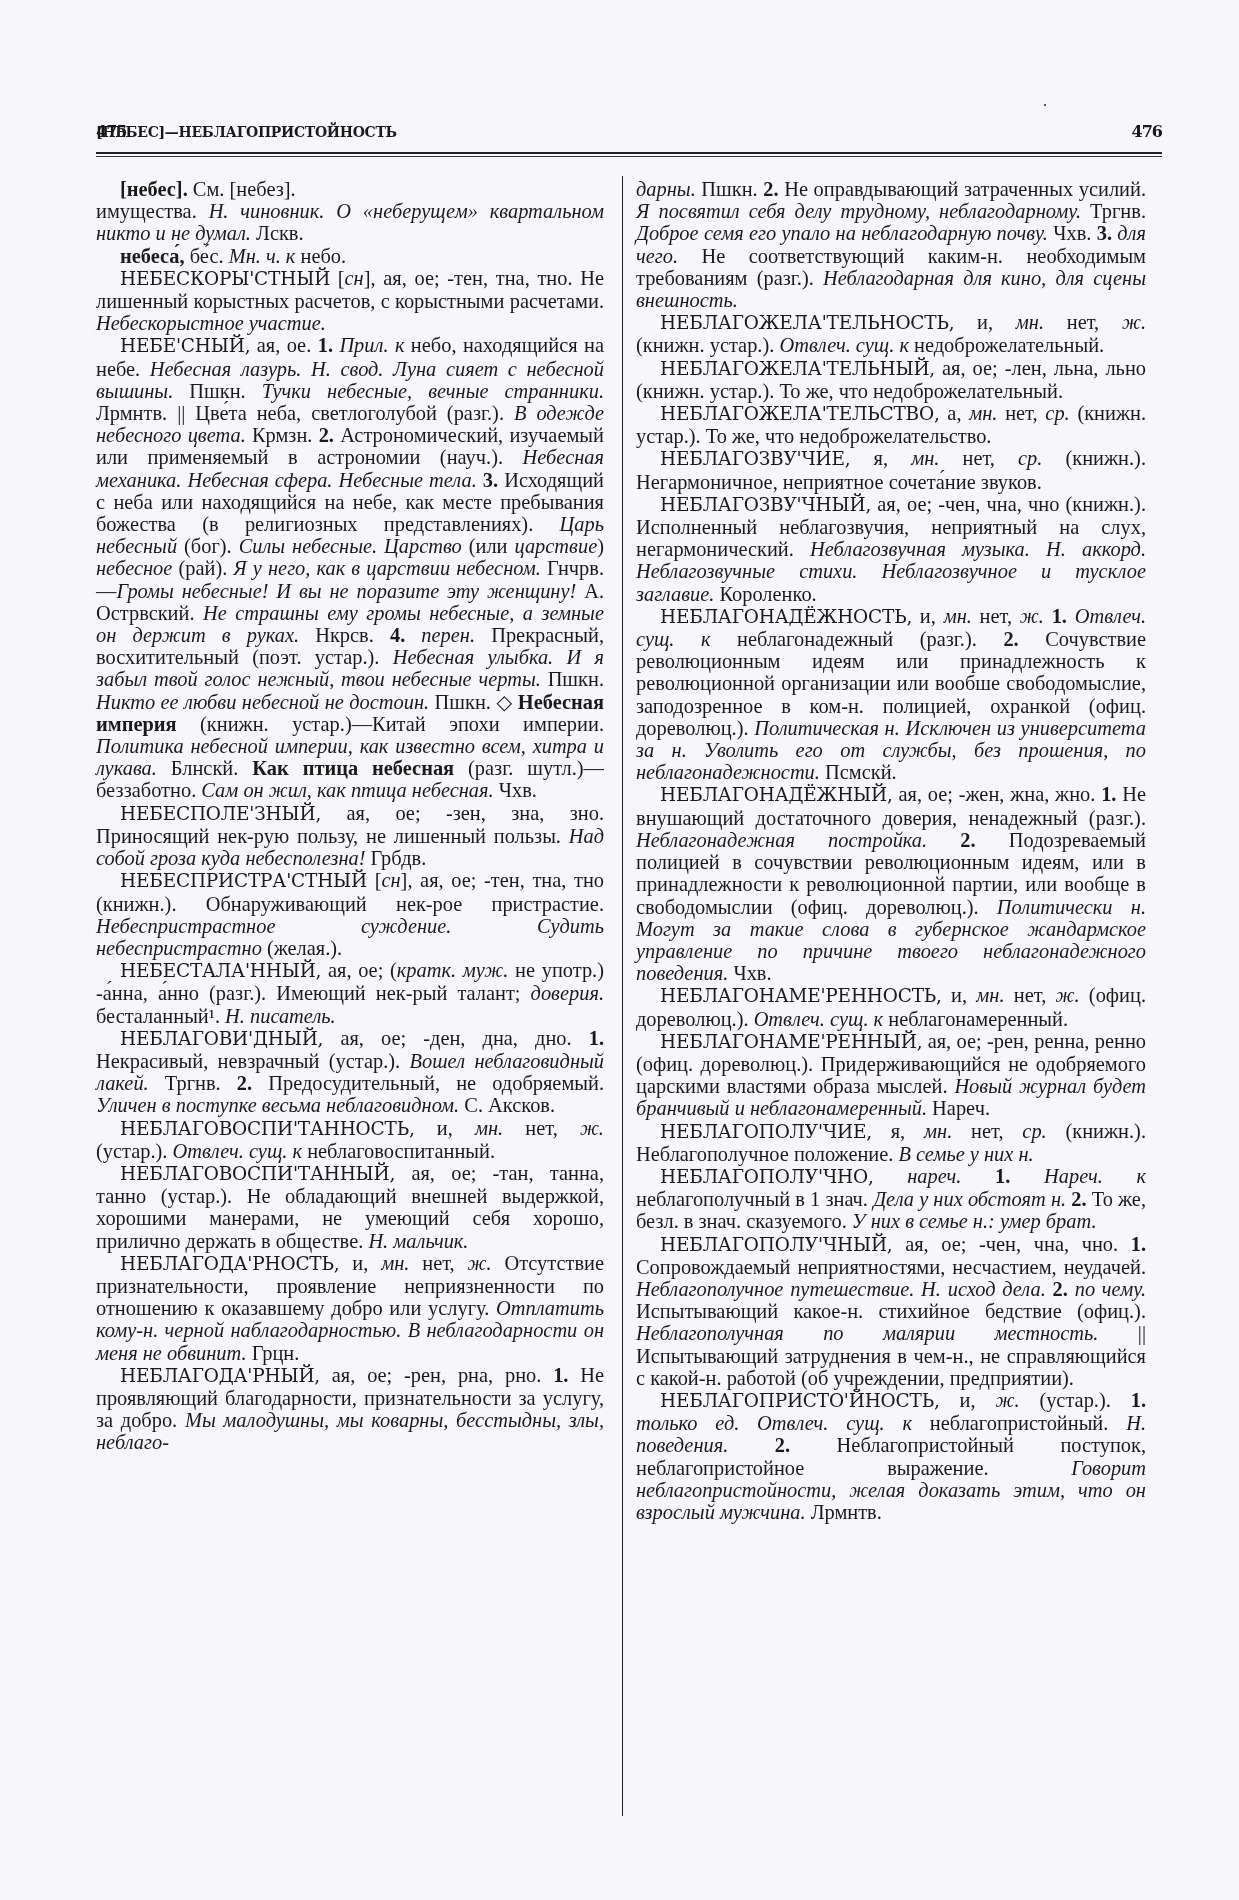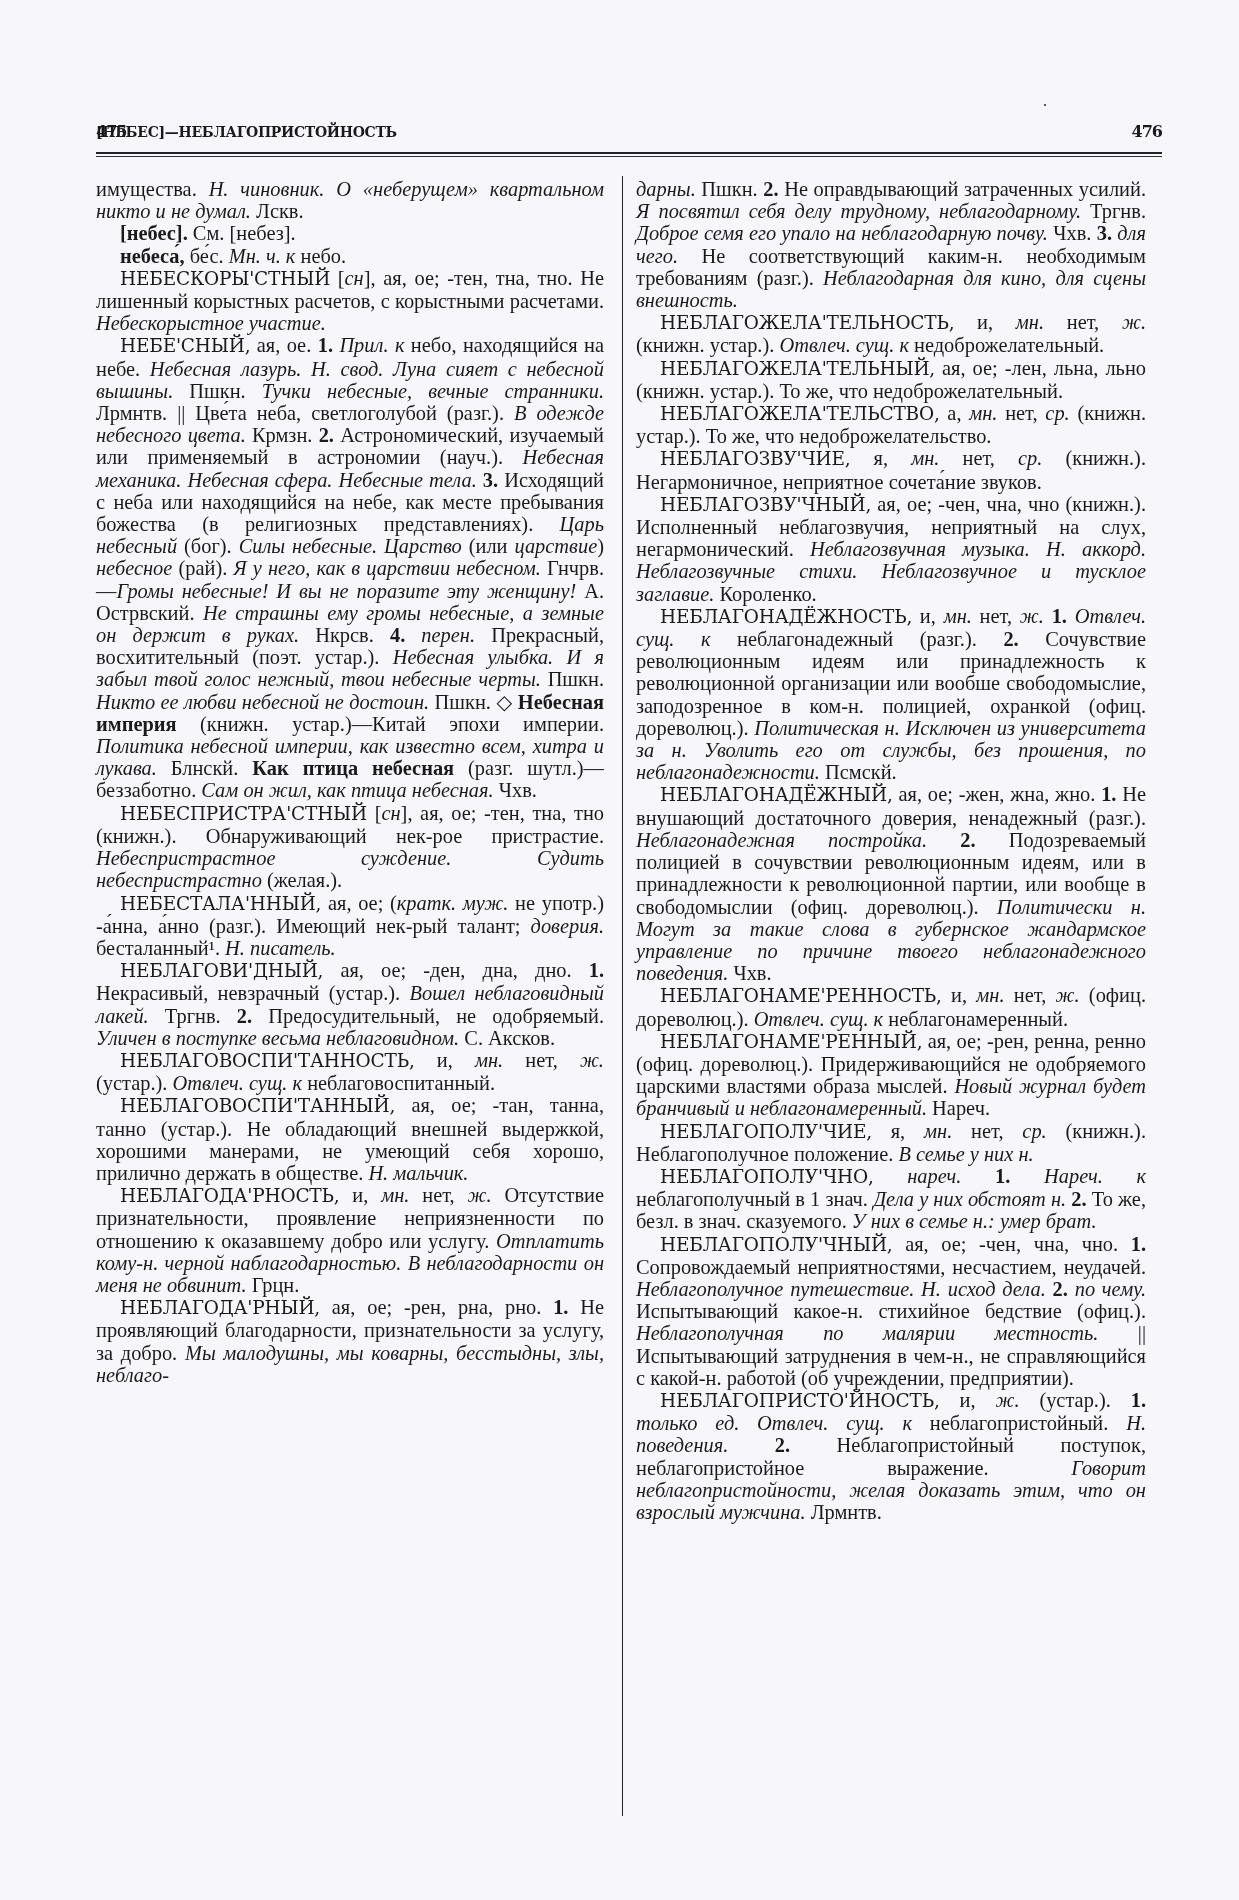--- a/index.html
+++ b/index.html
@@ -32,25 +32,26 @@
 
 <div class="header">
   <span class="pnum left">475</span>
   <div class="running">[НЕБЕС]—НЕБЛАГОПРИСТОЙНОСТЬ</div>
   <span class="pnum right">476</span>
 </div>
 <div class="rule1"></div>
 <div class="rule2"></div>
 
 <div class="col left">
+    <p class="entry"><span class="b">[небес].</span><span class=""> См. [небез].</span></p>
     <p class="entry cont"><span class="">имущества. </span><span class="i">Н. чиновник. О «неберущем» квартальном никто и не думал.</span><span class=""> Лскв.</span></p>
-    <p class="entry"><span class="b">[небес].</span><span class=""> См. [небез].</span></p>
     <p class="entry"><span class="b">небеса́,</span><span class=""> бе́с. </span><span class="i">Мн. ч. к</span><span class=""> небо.</span></p>
     <p class="entry"><span class="hw">НЕБЕСКОРЫ'СТНЫЙ</span><span class=""> [</span><span class="i">сн</span><span class="">], ая, ое; -тен, тна, тно. Не лишенный корыстных расчетов, с корыстными расчетами. </span><span class="i">Небескорыстное участие.</span></p>
     <p class="entry"><span class="hw">НЕБЕ'СНЫЙ,</span><span class=""> ая, ое. </span><span class="b">1.</span><span class="i"> Прил. к</span><span class=""> небо, находящийся на небе. </span><span class="i">Небесная лазурь. Н. свод. Луна сияет с небесной вышины.</span><span class=""> Пшкн. </span><span class="i">Тучки небесные, вечные странники.</span><span class=""> Лрмнтв. || Цве́та неба, светлоголубой (разг.). </span><span class="i">В одежде небесного цвета.</span><span class=""> Крмзн. </span><span class="b">2.</span><span class=""> Астрономический, изучаемый или применяемый в астрономии (науч.). </span><span class="i">Небесная механика. Небесная сфера. Небесные тела.</span><span class=""> </span><span class="b">3.</span><span class=""> Исходящий с неба или находящийся на небе, как месте пребывания божества (в религиозных представлениях). </span><span class="i">Царь небесный</span><span class=""> (бог). </span><span class="i">Силы небесные. Царство</span><span class=""> (или </span><span class="i">царствие</span><span class="">) </span><span class="i">небесное</span><span class=""> (рай). </span><span class="i">Я у него, как в царствии небесном.</span><span class=""> Гнчрв.—</span><span class="i">Громы небесные! И вы не поразите эту женщину!</span><span class=""> А. Острвский. </span><span class="i">Не страшны ему громы небесные, а земные он держит в руках.</span><span class=""> Нкрсв. </span><span class="b">4.</span><span class="i"> перен.</span><span class=""> Прекрасный, восхитительный (поэт. устар.). </span><span class="i">Небесная улыбка. И я забыл твой голос нежный, твои небесные черты.</span><span class=""> Пшкн. </span><span class="i">Никто ее любви небесной не достоин.</span><span class=""> Пшкн. ◇ </span><span class="b">Небесная империя</span><span class=""> (книжн. устар.)—Китай эпохи империи. </span><span class="i">Политика небесной империи, как известно всем, хитра и лукава.</span><span class=""> Блнскй. </span><span class="b">Как птица небесная</span><span class=""> (разг. шутл.)—беззаботно. </span><span class="i">Сам он жил, как птица небесная.</span><span class=""> Чхв.</span></p>
+    <p class="entry"><span class="hw">НЕБЕСПОЛЕ'ЗНЫЙ,</span><span class=""> ая, ое; -зен, зна, зно. Приносящий нек-рую пользу, не лишенный пользы. </span><span class="i">Над собой гроза куда небесполезна!</span><span class=""> Грбдв.</span></p>
     <p class="entry"><span class="hw">НЕБЕСПРИСТРА'СТНЫЙ</span><span class=""> [</span><span class="i">сн</span><span class="">], ая, ое; -тен, тна, тно (книжн.). Обнаруживающий нек-рое пристрастие. </span><span class="i">Небеспристрастное суждение. Судить небеспристрастно</span><span class=""> (желая.).</span></p>
     <p class="entry"><span class="hw">НЕБЕСТАЛА'ННЫЙ,</span><span class=""> ая, ое; (</span><span class="i">кратк. муж.</span><span class=""> не употр.) -а́нна, а́нно (разг.). Имеющий нек-рый талант; </span><span class="i">доверия.</span><span class=""> бесталанный¹. </span><span class="i">Н. писатель.</span></p>
     <p class="entry"><span class="hw">НЕБЛАГОВИ'ДНЫЙ,</span><span class=""> ая, ое; -ден, дна, дно. </span><span class="b">1.</span><span class=""> Некрасивый, невзрачный (устар.). </span><span class="i">Вошел неблаговидный лакей.</span><span class=""> Тргнв. </span><span class="b">2.</span><span class=""> Предосудительный, не одобряемый. </span><span class="i">Уличен в поступке весьма неблаговидном.</span><span class=""> С. Аксков.</span></p>
     <p class="entry"><span class="hw">НЕБЛАГОВОСПИ'ТАННОСТЬ,</span><span class=""> и, </span><span class="i">мн.</span><span class=""> нет, </span><span class="i">ж.</span><span class=""> (устар.). </span><span class="i">Отвлеч. сущ. к</span><span class=""> неблаговоспитанный.</span></p>
     <p class="entry"><span class="hw">НЕБЛАГОВОСПИ'ТАННЫЙ,</span><span class=""> ая, ое; -тан, танна, танно (устар.). Не обладающий внешней выдержкой, хорошими манерами, не умеющий себя хорошо, прилично держать в обществе. </span><span class="i">Н. мальчик.</span></p>
     <p class="entry"><span class="hw">НЕБЛАГОДА'РНОСТЬ,</span><span class=""> и, </span><span class="i">мн.</span><span class=""> нет, </span><span class="i">ж.</span><span class=""> Отсутствие признательности, проявление неприязненности по отношению к оказавшему добро или услугу. </span><span class="i">Отплатить кому-н. черной наблагодарностью. В неблагодарности он меня не обвинит.</span><span class=""> Грцн.</span></p>
     <p class="entry"><span class="hw">НЕБЛАГОДА'РНЫЙ,</span><span class=""> ая, ое; -рен, рна, рно. </span><span class="b">1.</span><span class=""> Не проявляющий благодарности, признательности за услугу, за добро. </span><span class="i">Мы малодушны, мы коварны, бесстыдны, злы, неблаго-</span></p>
   </div>
 <div class="vrule"></div>
 <div class="col right">

